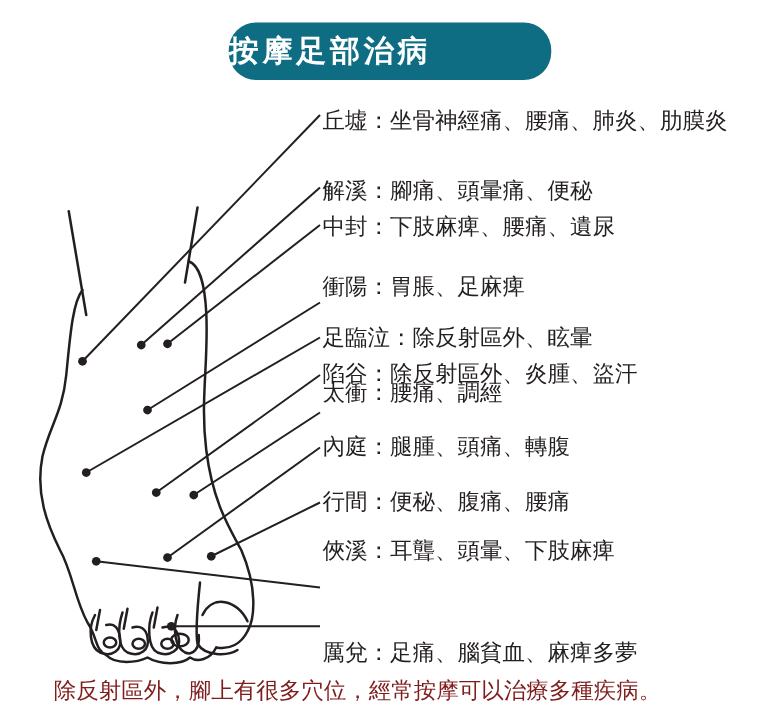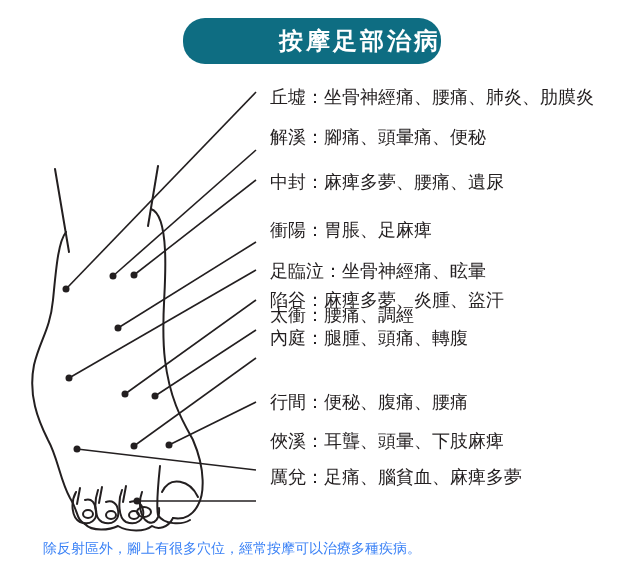--- a/index.html
+++ b/index.html
@@ -1,23 +1,23 @@
 <!DOCTYPE html>
 <html><head>
 <meta charset="utf-8">
 <style>
   html, body { margin:0; padding:0; background:#ffffff; }
   body { width:620px; height:577px; position:relative; overflow:hidden;
          font-family:"DejaVu Sans", "Liberation Sans", sans-serif; color:#231f20; }
   .title-pill { position:absolute; left:183px; top:18px; width:258px; height:46px;
-                background:#0e6d82; border-radius:22px; display:flex; align-items:center; justify-content:flex-end; }
+                background:#0e6d82; border-radius:22px; display:flex; align-items:center; justify-content:flex-start; }
   .title-text { color:#ffffff; font-size:24px; font-weight:bold; letter-spacing:3px; }
   svg.art { position:absolute; left:0; top:0; }
-  .label { position:absolute; left:258px; font-size:18px; line-height:22px; white-space:nowrap; color:#231f20;margin-left:12px; }
-  .caption { position:absolute; left:43px; top:540px; font-size:14px; white-space:nowrap; color:#3b82f6; }
+  .label { position:absolute; left:258px; font-size:18px; line-height:22px; white-space:nowrap; color:#231f20; }
+  .caption { position:absolute; left:43px; top:540px; font-size:18px; white-space:nowrap; color:#7f1d1d; }
 </style>
 </head>
 <body>
 
 <div class="title-pill">
   <span class="title-text">按摩足部治病</span>
 </div>
 
 <svg class="art" width="620" y="0" height="577" viewBox="0 0 620 577">
   <g fill="none" stroke="#231f20" stroke-width="2" stroke-linecap="round" stroke-linejoin="round">
@@ -71,24 +71,24 @@
     <circle cx="125" cy="394" r="3.5"></circle>
     <circle cx="155" cy="396" r="3.5"></circle>
     <circle cx="134" cy="446" r="3.5"></circle>
     <circle cx="169" cy="445" r="3.5"></circle>
     <circle cx="77" cy="449" r="3.5"></circle>
     <circle cx="137" cy="501" r="3.5"></circle>
   </g>
 </svg>
 
 <div class="label" style="top:86px">丘墟：坐骨神經痛、腰痛、肺炎、肋膜炎</div>
-<div class="label" style="top:126px">解溪：腳痛、頭暈痛、便秘</div>
-<div class="label" style="top:171px">中封：麻痺多夢、腰痛、遺尿</div>
+<div class="label" style="top:142px">解溪：腳痛、頭暈痛、便秘</div>
+<div class="label" style="top:171px">中封：下肢麻痺、腰痛、遺尿</div>
 <div class="label" style="top:219px">衝陽：胃脹、足麻痺</div>
-<div class="label" style="top:260px">足臨泣：坐骨神經痛、眩暈</div>
-<div class="label" style="top:289px">陷谷：麻痺多夢、炎腫、盜汗</div>
+<div class="label" style="top:260px">足臨泣：除反射區外、眩暈</div>
+<div class="label" style="top:289px">陷谷：除反射區外、炎腫、盜汗</div>
 <div class="label" style="top:304px">太衝：腰痛、調經</div>
-<div class="label" style="top:327px">內庭：腿腫、頭痛、轉腹</div>
+<div class="label" style="top:347px">內庭：腿腫、頭痛、轉腹</div>
 <div class="label" style="top:391px">行間：便秘、腹痛、腰痛</div>
 <div class="label" style="top:430px">俠溪：耳聾、頭暈、下肢麻痺</div>
-<div class="label" style="top:466px">厲兌：足痛、腦貧血、麻痺多夢</div>
+<div class="label" style="top:512px">厲兌：足痛、腦貧血、麻痺多夢</div>
 
 <div class="caption">除反射區外，腳上有很多穴位，經常按摩可以治療多種疾病。</div>
 
 </body></html>

